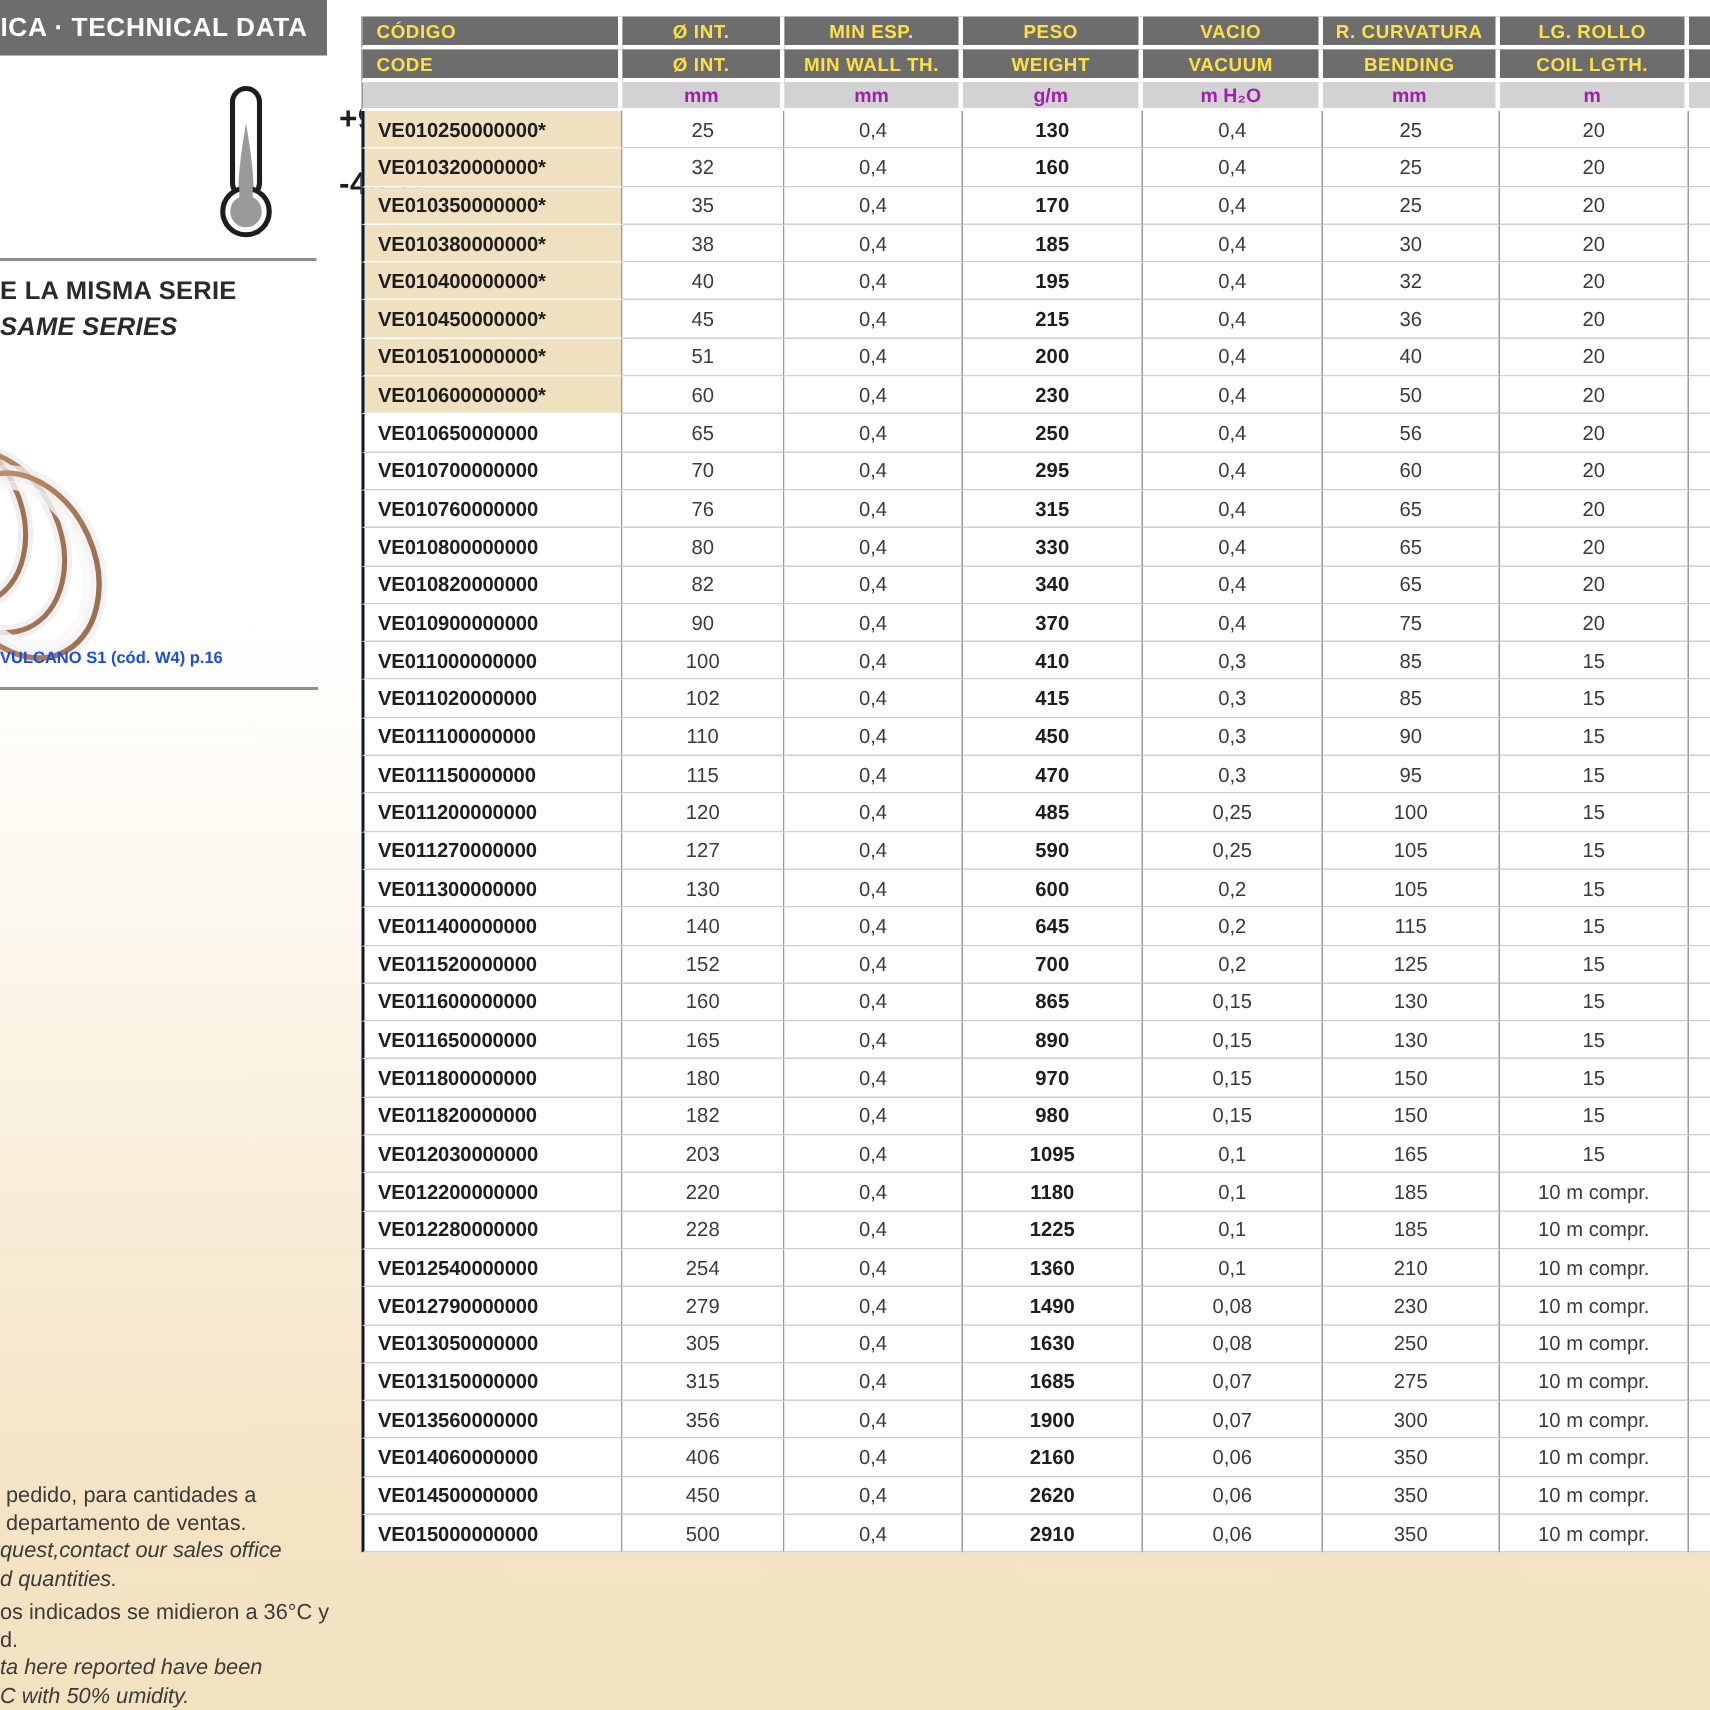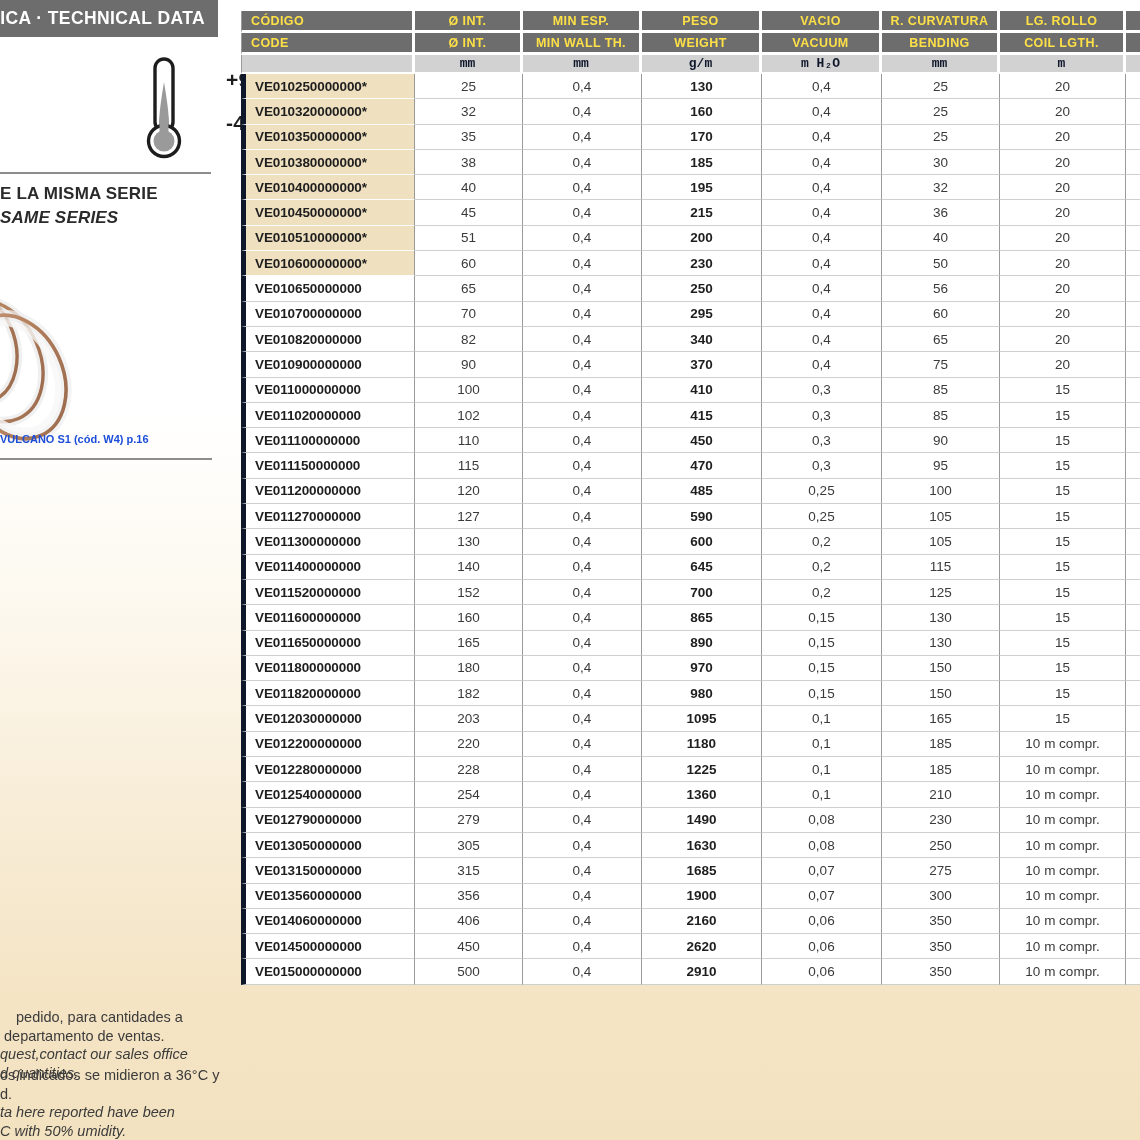--- a/index.html
+++ b/index.html
@@ -25,45 +25,45 @@
   .series1{top:184px;}
   .series2{top:208px;font-style:italic;}
   .hose{position:absolute;left:-118px;top:270px;}
   .caption{position:absolute;left:0;top:433px;width:212px;text-align:left;font-weight:bold;
     font-size:11px;color:#1d4ed8;white-space:nowrap;}
   .footnotes{position:absolute;left:0;color:#3b3b3b;font-size:14.5px;line-height:18.5px;white-space:nowrap;}
   .fn1{top:988px;}
   .fn2{top:1066px;}
   .fl{display:block;}
   .fl.it{font-style:italic;}
-  .ind7{padding-left:16px;margin-top:20px;}
+  .ind7{padding-left:4px;}
   .ind4{padding-left:4px;}
   
   table.datatable{
     position:absolute;left:241px;top:11px;width:899px;
     border-collapse:separate;border-spacing:0;table-layout:fixed;
   }
   .datatable th,.datatable td{box-sizing:border-box;padding:0;overflow:hidden;white-space:nowrap;}
   .hdr{
     background:#6d6d6d;color:#fde047;font-size:12.5px;font-weight:bold;height:22px;
     border-right:3px solid #fff;border-bottom:3px solid #fff;text-align:center;letter-spacing:.4px;
   }
   th.hfirst{text-align:left;padding-left:9px;border-left:1px solid #9a9a9a;}
   .units{
-    background:#d2d2d2;color:#0f172a;font-weight:bold;font-size:13px;height:19px;
-    border-right:3px solid #fff;border-bottom:2px solid #fff;text-align:center;font-family:Liberation Mono, monospace;
+    background:#d2d2d2;color:#a21caf;font-weight:bold;font-size:13px;height:19px;
+    border-right:3px solid #fff;border-bottom:2px solid #fff;text-align:center;
   }
   th.ufirst{border-left:1px solid #9a9a9a;}
   .datatable tbody td{
     background:#fff;height:25.3px;border-right:1px solid #9a9a9a;border-bottom:1px solid #cfcfcf;
     font-size:13.5px;text-align:center;color:#3a3a3a;
   }
   .datatable tbody td.code{
     text-align:left;padding-left:9px;font-weight:bold;color:#1e1e1e;letter-spacing:-.1px;
-    border-left:5px solid #0f172a;
+    border-left:2px solid #0f172a;
   }
   .datatable tbody td.code.starred{background:#efe0c0;border-bottom-color:#fdfdfd;}
   .datatable tbody td.weight{font-weight:bold;color:#1e1e1e;}
   .datatable th.partial,.datatable td.partial{border-right:none;}
 </style>
 </head>
 <body>
 
 <div class="techbar">
   <span>ÉCNICA · TECHNICAL DATA</span>
@@ -274,20 +274,40 @@
         <td class="code">VE010700000000</td>
         <td class="dint">70</td>
         <td class="wall">0,4</td>
         <td class="weight">295</td>
         <td class="vacuum">0,4</td>
         <td class="bending">60</td>
         <td class="coil">20</td>
         <td class="partial"></td>
       </tr>
       <tr>
+        <td class="code">VE010760000000</td>
+        <td class="dint">76</td>
+        <td class="wall">0,4</td>
+        <td class="weight">315</td>
+        <td class="vacuum">0,4</td>
+        <td class="bending">65</td>
+        <td class="coil">20</td>
+        <td class="partial"></td>
+      </tr>
+      <tr>
+        <td class="code">VE010800000000</td>
+        <td class="dint">80</td>
+        <td class="wall">0,4</td>
+        <td class="weight">330</td>
+        <td class="vacuum">0,4</td>
+        <td class="bending">65</td>
+        <td class="coil">20</td>
+        <td class="partial"></td>
+      </tr>
+      <tr>
         <td class="code">VE010820000000</td>
         <td class="dint">82</td>
         <td class="wall">0,4</td>
         <td class="weight">340</td>
         <td class="vacuum">0,4</td>
         <td class="bending">65</td>
         <td class="coil">20</td>
         <td class="partial"></td>
       </tr>
       <tr>

